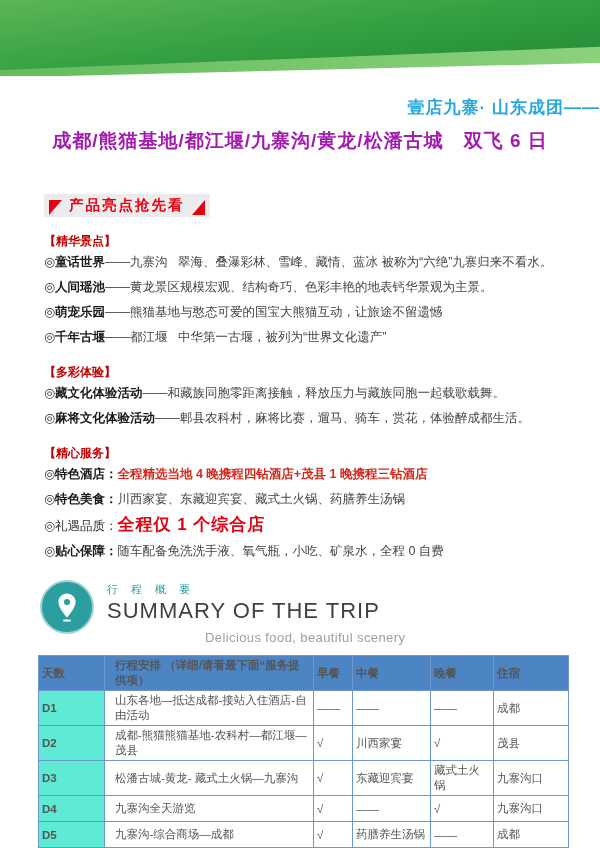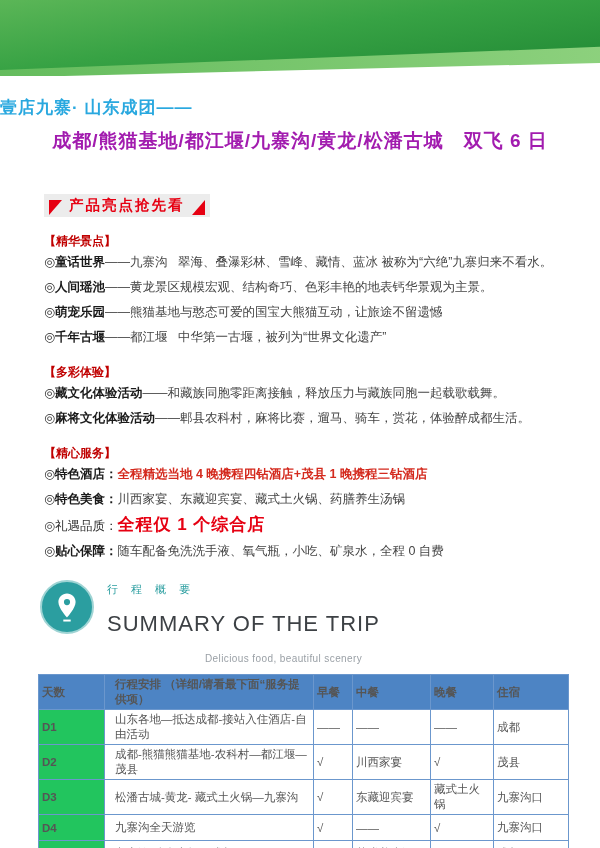--- a/index.html
+++ b/index.html
@@ -14,21 +14,21 @@
   .banner-cut { position:absolute; left:-20px; top:70px; width:660px; height:50px;
             background:#ffffff; transform:rotate(-1.4deg); }
   .slogan-zh { position:absolute; left:28px; top:30px; color:#fff; font-size:15px;
             font-style:italic; font-weight:bold; letter-spacing:1px;
             text-shadow:1px 1px 1px rgba(0,60,0,.25); }
   .slogan-en { position:absolute; right:18px; top:24px; text-align:right; color:#e8f8e4;
             font-size:9.5px; line-height:12px; font-style:italic; font-weight:bold;
             text-shadow:1px 1px 0 rgba(0,70,0,.35); }
 
   
-  .title-blue { margin-top:20px; text-align:left; color:#29a8df; font-size:17px;
+  .title-blue { margin-top:20px; text-align:right; color:#29a8df; font-size:17px;
             font-weight:bold; letter-spacing:1px; }
   .title-black { margin-top:9px; text-align:center; color:#a21caf; font-size:19px;
             font-weight:bold; letter-spacing:1px; }
 
   
   .badge-row { margin:40px 0 0 44px; }
   .badge { display:inline-flex; align-items:flex-end; background:#ececec; padding:2px 5px; }
   .tri-l { width:0; height:0; border-top:15px solid #e60012; border-right:13px solid transparent; }
   .tri-r { width:0; height:0; border-bottom:15px solid #e60012; border-left:13px solid transparent; }
   .badge-text { color:#e60012; font-weight:bold; font-size:14.5px; margin:0 7px; letter-spacing:2px; }
@@ -46,31 +46,31 @@
   .v-norm { color:#444; }
   .v-big { color:#e60012; font-weight:bold; font-size:17px; letter-spacing:1px; }
 
   
   .block-head { display:flex; align-items:flex-start; margin:16px 0 0 40px; }
   .icon-circle { width:54px; height:54px; border-radius:50%; background:#2b9ea0;
             border:2px solid #9fd4d4; display:flex; align-items:center; justify-content:center;
             flex-shrink:0; }
   .head-text { margin-left:13px; padding-top:2px; }
   .zh-label { color:#2b9ea0; font-size:11px; letter-spacing:5px; }
-  .en-label { color:#3d4145; font-size:22px; letter-spacing:1px; margin-top:14px; font-weight:400; }
-  .tagline { color:#9aa0a6; font-size:10px; margin-top:16px; margin-left:58px; letter-spacing:.4px;padding-left:40px; }
+  .en-label { color:#3d4145; font-size:22px; letter-spacing:1px; margin-top:1px; font-weight:400; }
+  .tagline { color:#9aa0a6; font-size:13px; margin-top:6px; margin-left:58px; letter-spacing:.4px;padding-left:40px; }
 
   
   table { border-collapse:collapse; margin:10px 0 0 38px; table-layout:fixed; }
   .itin td { border:1px solid #6b97cd; font-size:11.5px; color:#555; text-align:left;
             height:26px; padding:2px 3px; overflow:hidden; }
   .itin .hdr td { background:#4d84c4; font-weight:bold; }
   .th-left { color:#1d3a5f; }
   .th-meal { color:#7a4038; }
-  .day-cell { background:#22c55e; color:#1d3a5f; font-weight:bold; }
+  .day-cell { background:#5eead4; color:#1d3a5f; font-weight:bold; }
   .route-cell { text-align:left !important; padding-left:10px !important; color:#555; }
   .muted { color:#a8a8a8; }
 </style>
 </head>
 <body>
 
 <div class="banner">
   <div class="banner-streak"></div>
   <div class="banner-cut"></div>
 </div>

